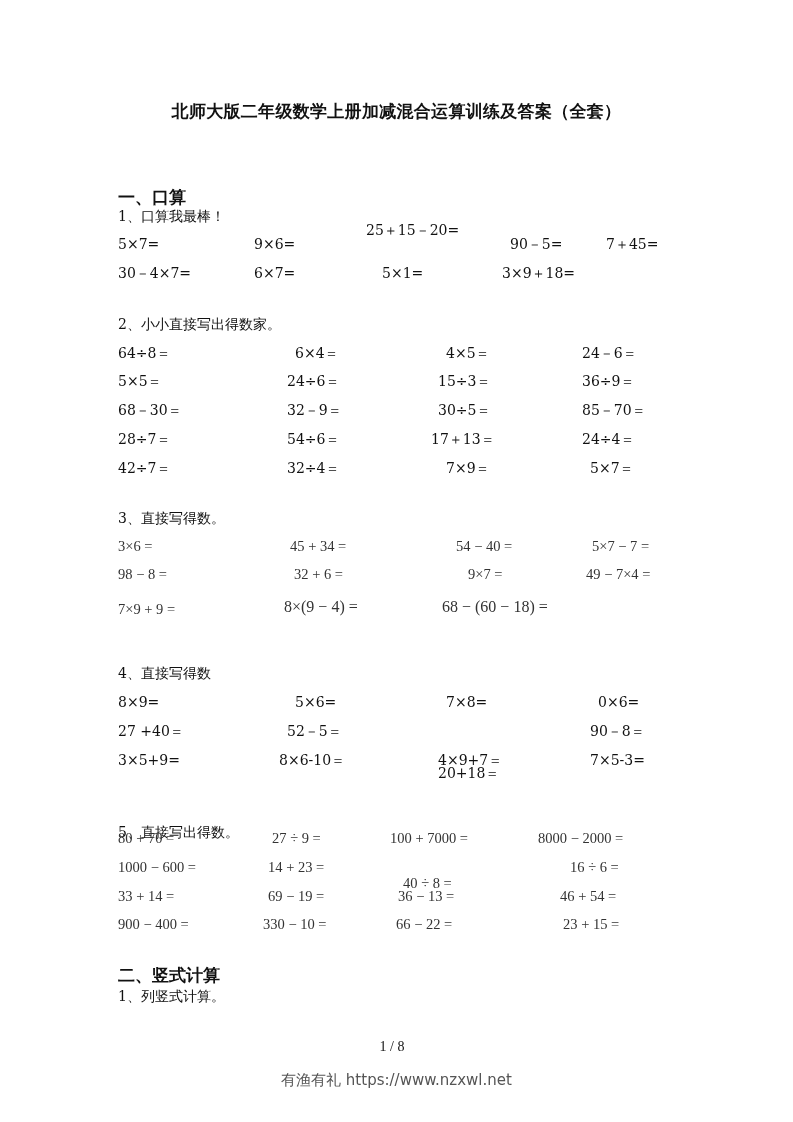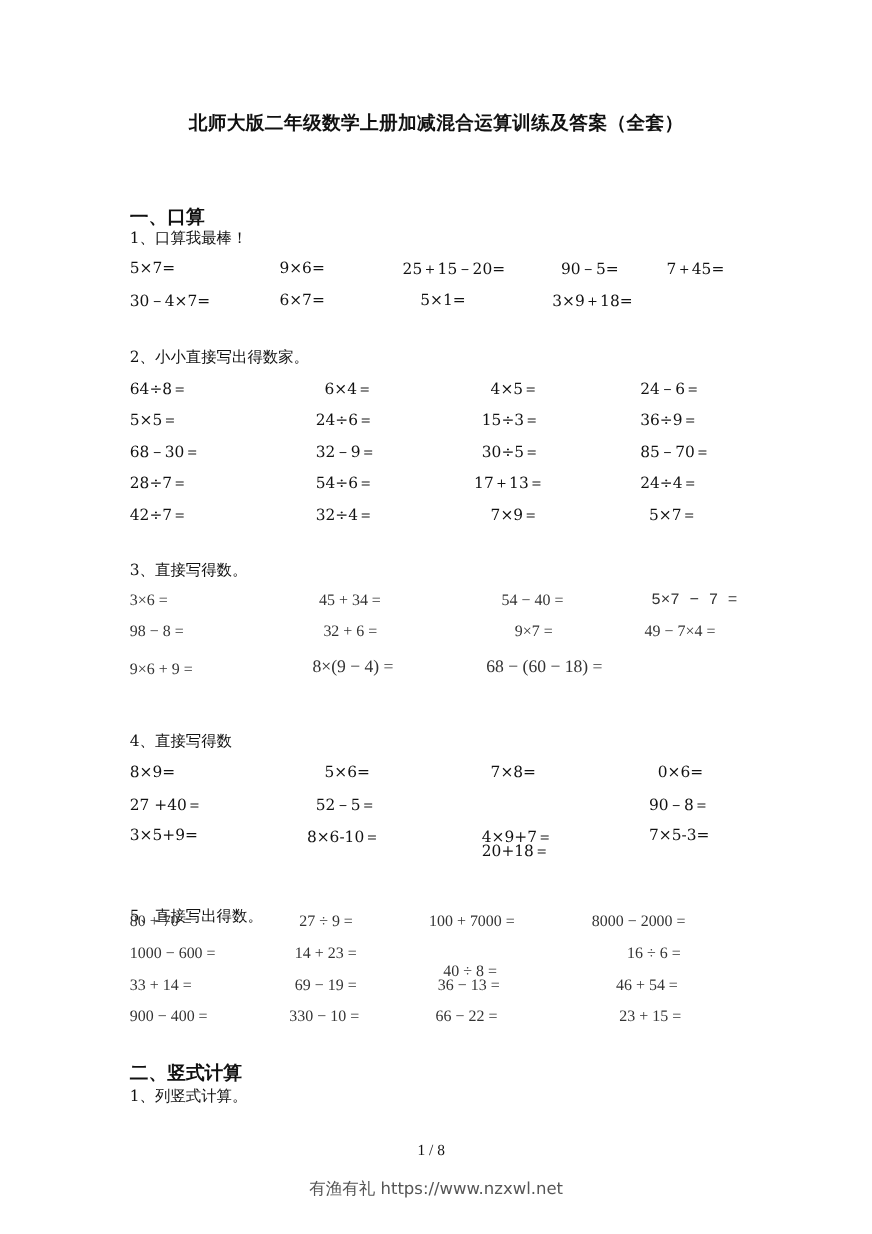--- a/index.html
+++ b/index.html
@@ -19,21 +19,21 @@
 </head>
 <body>
 
 <div class="abs title">北师大版二年级数学上册加减混合运算训练及答案（全套）</div>
 
 <div class="abs sec" style="top:186px;left:118px;">一、口算</div>
 <div class="abs sub" style="top:208px;left:118px;">1、口算我最棒！</div>
 
 <div class="abs eq" style="top:236px;left:118px;">5×7=</div>
 <div class="abs eq" style="top:236px;left:254px;">9×6=</div>
-<div class="abs eq" style="top:236px;left:366px;">25＋15－20=</div>
+<div class="abs eq" style="top:222px;left:366px;">25＋15－20=</div>
 <div class="abs eq" style="top:236px;left:510px;">90－5=</div>
 <div class="abs eq" style="top:236px;left:606px;">7＋45=</div>
 
 <div class="abs eq" style="top:265px;left:118px;">30－4×7=</div>
 <div class="abs eq" style="top:265px;left:254px;">6×7=</div>
 <div class="abs eq" style="top:265px;left:382px;">5×1=</div>
 <div class="abs eq" style="top:265px;left:502px;">3×9＋18=</div>
 
 <div class="abs sub" style="top:316px;left:118px;">2、小小直接写出得数家。</div>
 
@@ -60,28 +60,28 @@
 <div class="abs eq" style="top:460px;left:118px;">42÷7＝</div>
 <div class="abs eq" style="top:460px;left:287px;">32÷4＝</div>
 <div class="abs eq" style="top:460px;left:446px;">7×9＝</div>
 <div class="abs eq" style="top:460px;left:590px;">5×7＝</div>
 
 <div class="abs sub" style="top:510px;left:118px;">3、直接写得数。</div>
 
 <div class="abs eq light" style="top:538px;left:118px;">3×6 =</div>
 <div class="abs eq light" style="top:538px;left:290px;">45 + 34 =</div>
 <div class="abs eq light" style="top:538px;left:456px;">54 − 40 =</div>
-<div class="abs eq light" style="top:538px;left:592px;font-family:Liberation Mono, monospace;">5×7 − 7 =</div>
+<div class="abs eq light" style="top:538px;left:592px;">5×7 − 7 =</div>
 
 <div class="abs eq light" style="top:566px;left:118px;">98 − 8 =</div>
 <div class="abs eq light" style="top:566px;left:294px;">32 + 6 =</div>
 <div class="abs eq light" style="top:566px;left:468px;">9×7 =</div>
 <div class="abs eq light" style="top:566px;left:586px;">49 − 7×4 =</div>
 
-<div class="abs eq light" style="top:601px;left:118px;">9×6 + 9 =</div>
+<div class="abs eq light" style="top:601px;left:118px;">7×9 + 9 =</div>
 <div class="abs eq light" style="top:598px;left:284px;font-size:16px;">8×(9 − 4) =</div>
 <div class="abs eq light" style="top:598px;left:442px;font-size:16px;">68 − (60 − 18) =</div>
 
 <div class="abs sub" style="top:665px;left:118px;">4、直接写得数</div>
 
 <div class="abs eq" style="top:694px;left:118px;">8×9=</div>
 <div class="abs eq" style="top:694px;left:295px;">5×6=</div>
 <div class="abs eq" style="top:694px;left:446px;">7×8=</div>
 <div class="abs eq" style="top:694px;left:598px;">0×6=</div>
 

